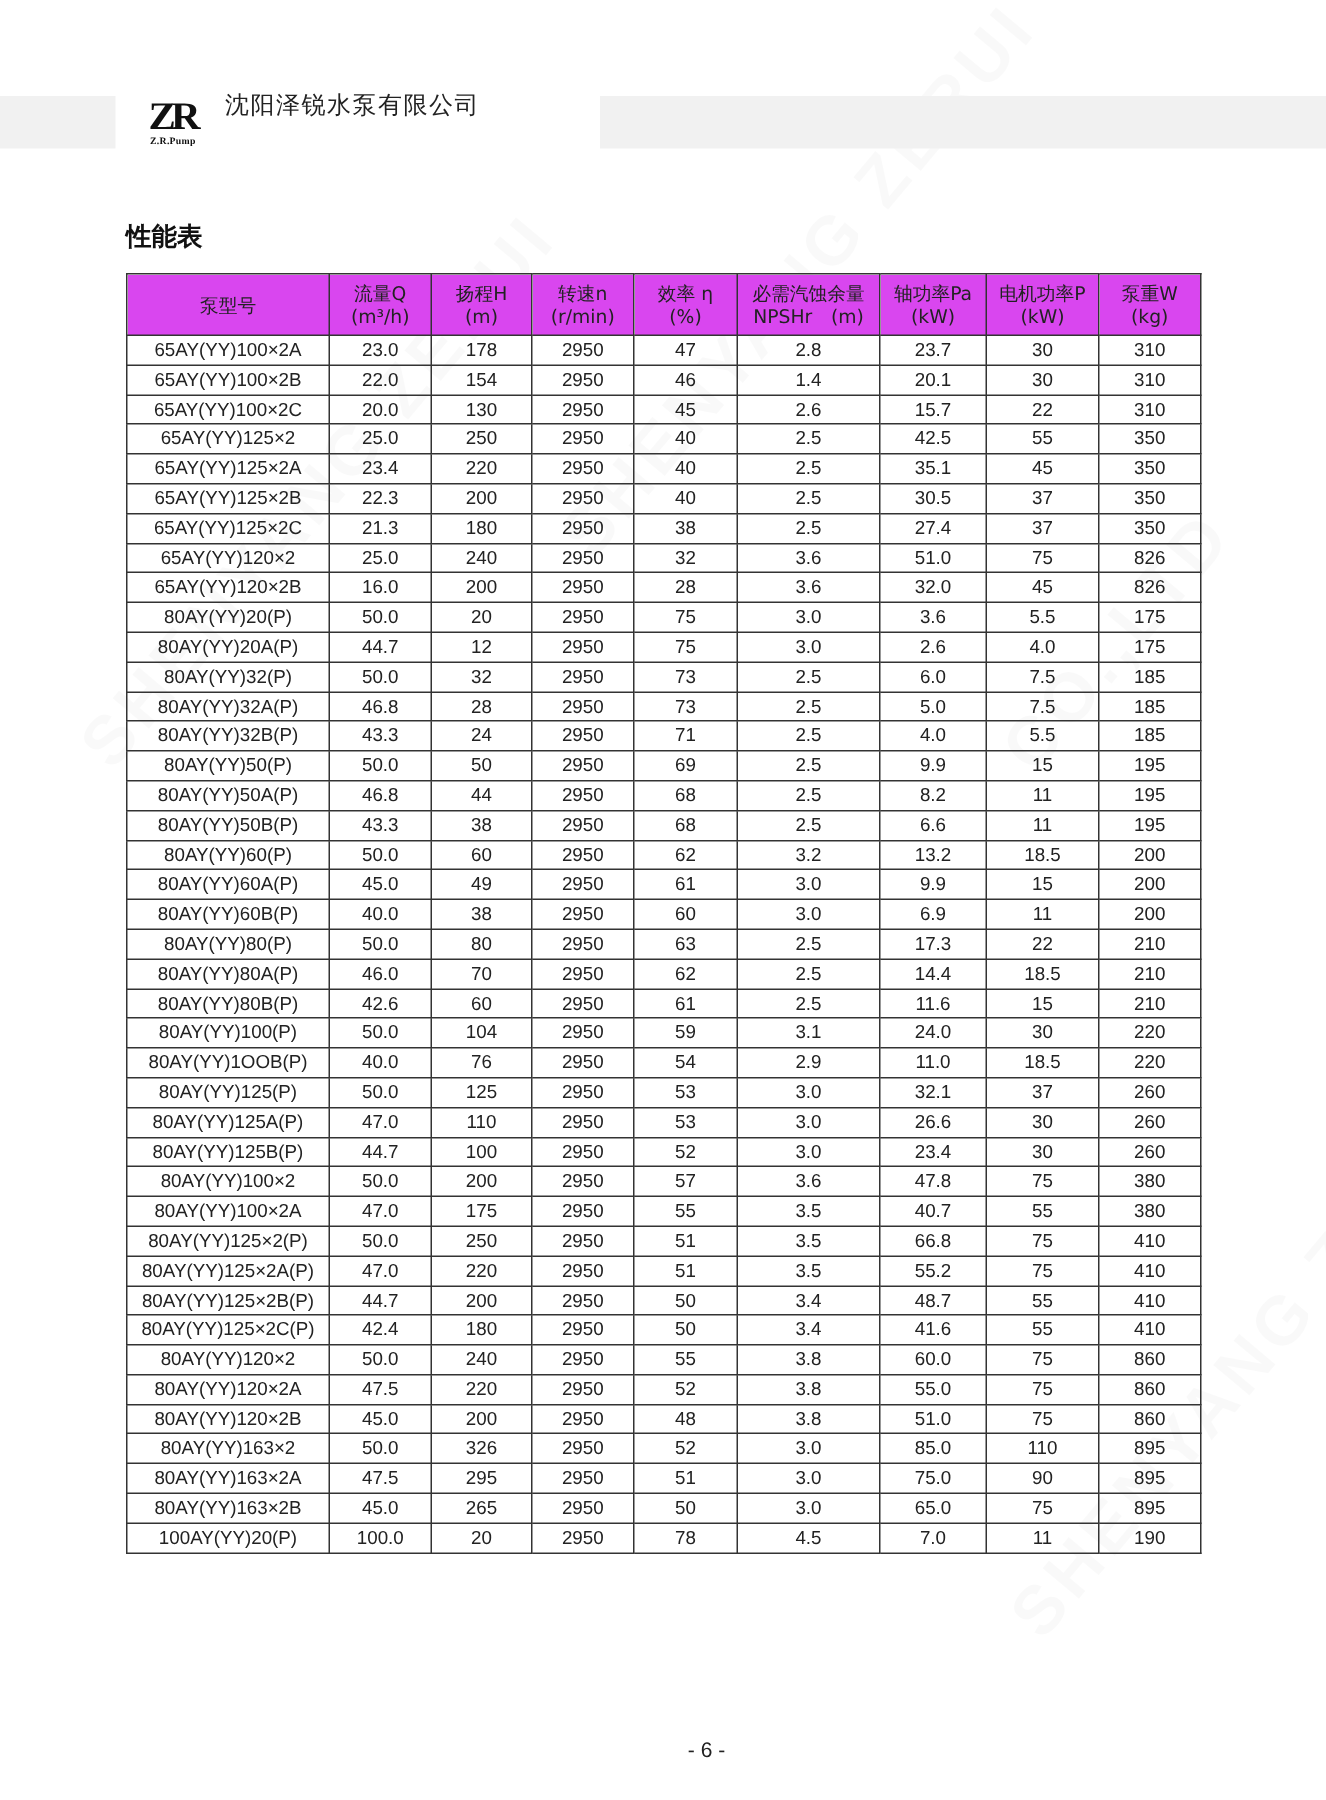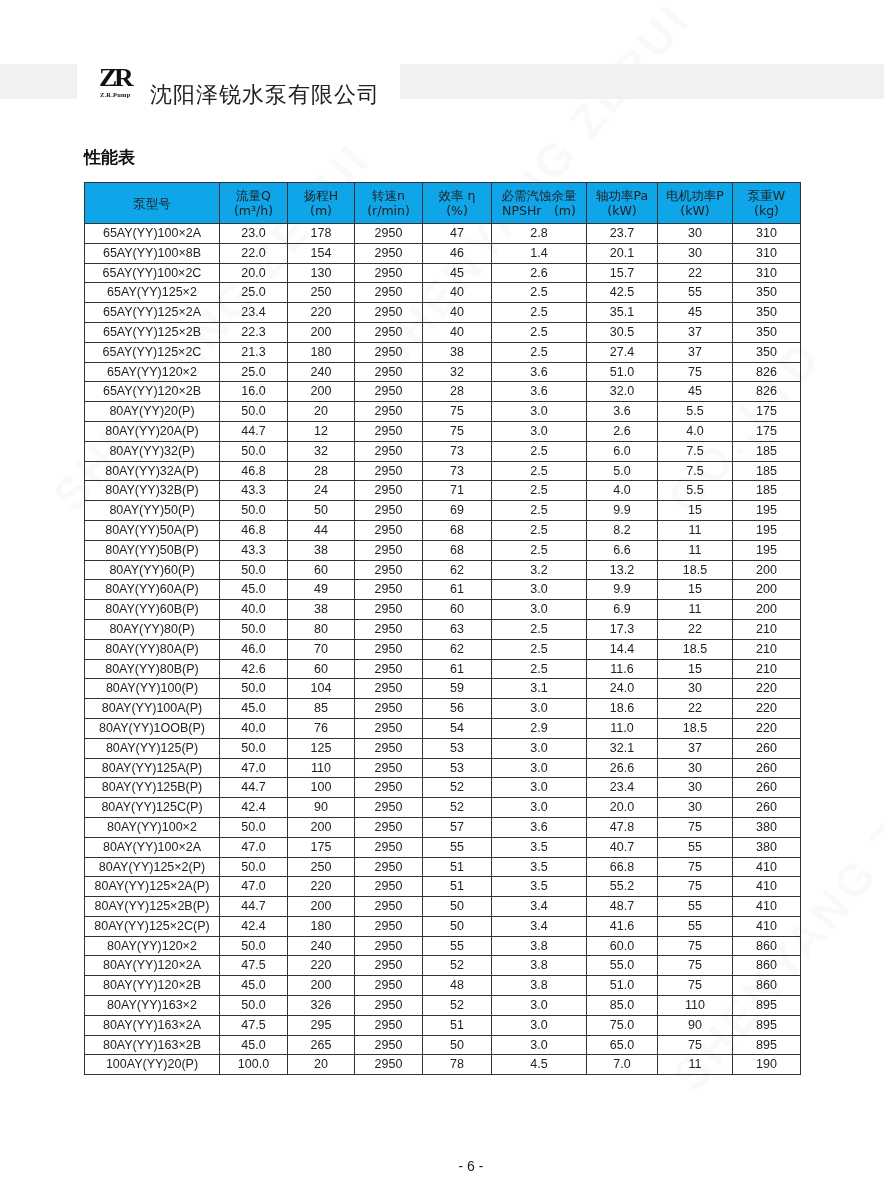--- a/index.html
+++ b/index.html
@@ -25,36 +25,36 @@
   }
   .logo-mark {
     font-family: "Liberation Serif", "DejaVu Serif", serif; font-weight: bold; font-size: 26px;
     letter-spacing: -3px; line-height: 24px; color: #111; display: block; transform: scaleX(1.05);
   }
   .logo-sub {
     font-family: "Liberation Serif", "DejaVu Serif", serif; font-size: 6.5px; font-weight: bold;
     color: #111; display: block; margin-top: 1px; letter-spacing: 0.2px;
   }
   .company-name {
-    position: absolute; left: 150px; top: 80px; font-size: 22px; color: #222; letter-spacing: 1px;
+    position: absolute; left: 150px; top: 60px; font-size: 16px; color: #222; letter-spacing: 1px;
     font-family: "DejaVu Sans", sans-serif;
   }
   .section-title {
     position: absolute; left: 84px; top: 146px; font-size: 17px; font-weight: bold; color: #111;
     font-family: Liberation Mono, monospace;
   }
   table.perf {
     position: absolute; left: 84px; top: 182px; border-collapse: collapse; table-layout: fixed;
     width: 716px; font-size: 12.5px; color: #222;
   }
   table.perf th, table.perf td {
     border: 1px solid #333; text-align: center; padding: 0; overflow: hidden; white-space: nowrap;
   }
   table.perf th {
-    background: #0ea5e9; height: 40px; font-weight: normal; font-size: 12.5px; line-height: 15px;
+    background: #d946ef; height: 40px; font-weight: normal; font-size: 12.5px; line-height: 15px;
     font-family: "DejaVu Sans", sans-serif;
   }
   table.perf td { height: 18.8px; line-height: 18.8px; }
   .page-number {
     position: absolute; left: 0; width: 884px; top: 1158px; text-align: center; font-size: 14px; color: #222;
     padding-left: 58px; box-sizing: border-box;
   }
 </style>
 </head>
 <body>
@@ -134,21 +134,21 @@
         <td>23.0</td>
         <td>178</td>
         <td>2950</td>
         <td>47</td>
         <td>2.8</td>
         <td>23.7</td>
         <td>30</td>
         <td>310</td>
       </tr>
       <tr>
-        <td>65AY(YY)100×8B</td>
+        <td>65AY(YY)100×2B</td>
         <td>22.0</td>
         <td>154</td>
         <td>2950</td>
         <td>46</td>
         <td>1.4</td>
         <td>20.1</td>
         <td>30</td>
         <td>310</td>
       </tr>
       <tr>
@@ -387,31 +387,20 @@
         <td>50.0</td>
         <td>104</td>
         <td>2950</td>
         <td>59</td>
         <td>3.1</td>
         <td>24.0</td>
         <td>30</td>
         <td>220</td>
       </tr>
       <tr>
-        <td>80AY(YY)100A(P)</td>
-        <td>45.0</td>
-        <td>85</td>
-        <td>2950</td>
-        <td>56</td>
-        <td>3.0</td>
-        <td>18.6</td>
-        <td>22</td>
-        <td>220</td>
-      </tr>
-      <tr>
         <td>80AY(YY)1OOB(P)</td>
         <td>40.0</td>
         <td>76</td>
         <td>2950</td>
         <td>54</td>
         <td>2.9</td>
         <td>11.0</td>
         <td>18.5</td>
         <td>220</td>
       </tr>
@@ -442,31 +431,20 @@
         <td>44.7</td>
         <td>100</td>
         <td>2950</td>
         <td>52</td>
         <td>3.0</td>
         <td>23.4</td>
         <td>30</td>
         <td>260</td>
       </tr>
       <tr>
-        <td>80AY(YY)125C(P)</td>
-        <td>42.4</td>
-        <td>90</td>
-        <td>2950</td>
-        <td>52</td>
-        <td>3.0</td>
-        <td>20.0</td>
-        <td>30</td>
-        <td>260</td>
-      </tr>
-      <tr>
         <td>80AY(YY)100×2</td>
         <td>50.0</td>
         <td>200</td>
         <td>2950</td>
         <td>57</td>
         <td>3.6</td>
         <td>47.8</td>
         <td>75</td>
         <td>380</td>
       </tr>

